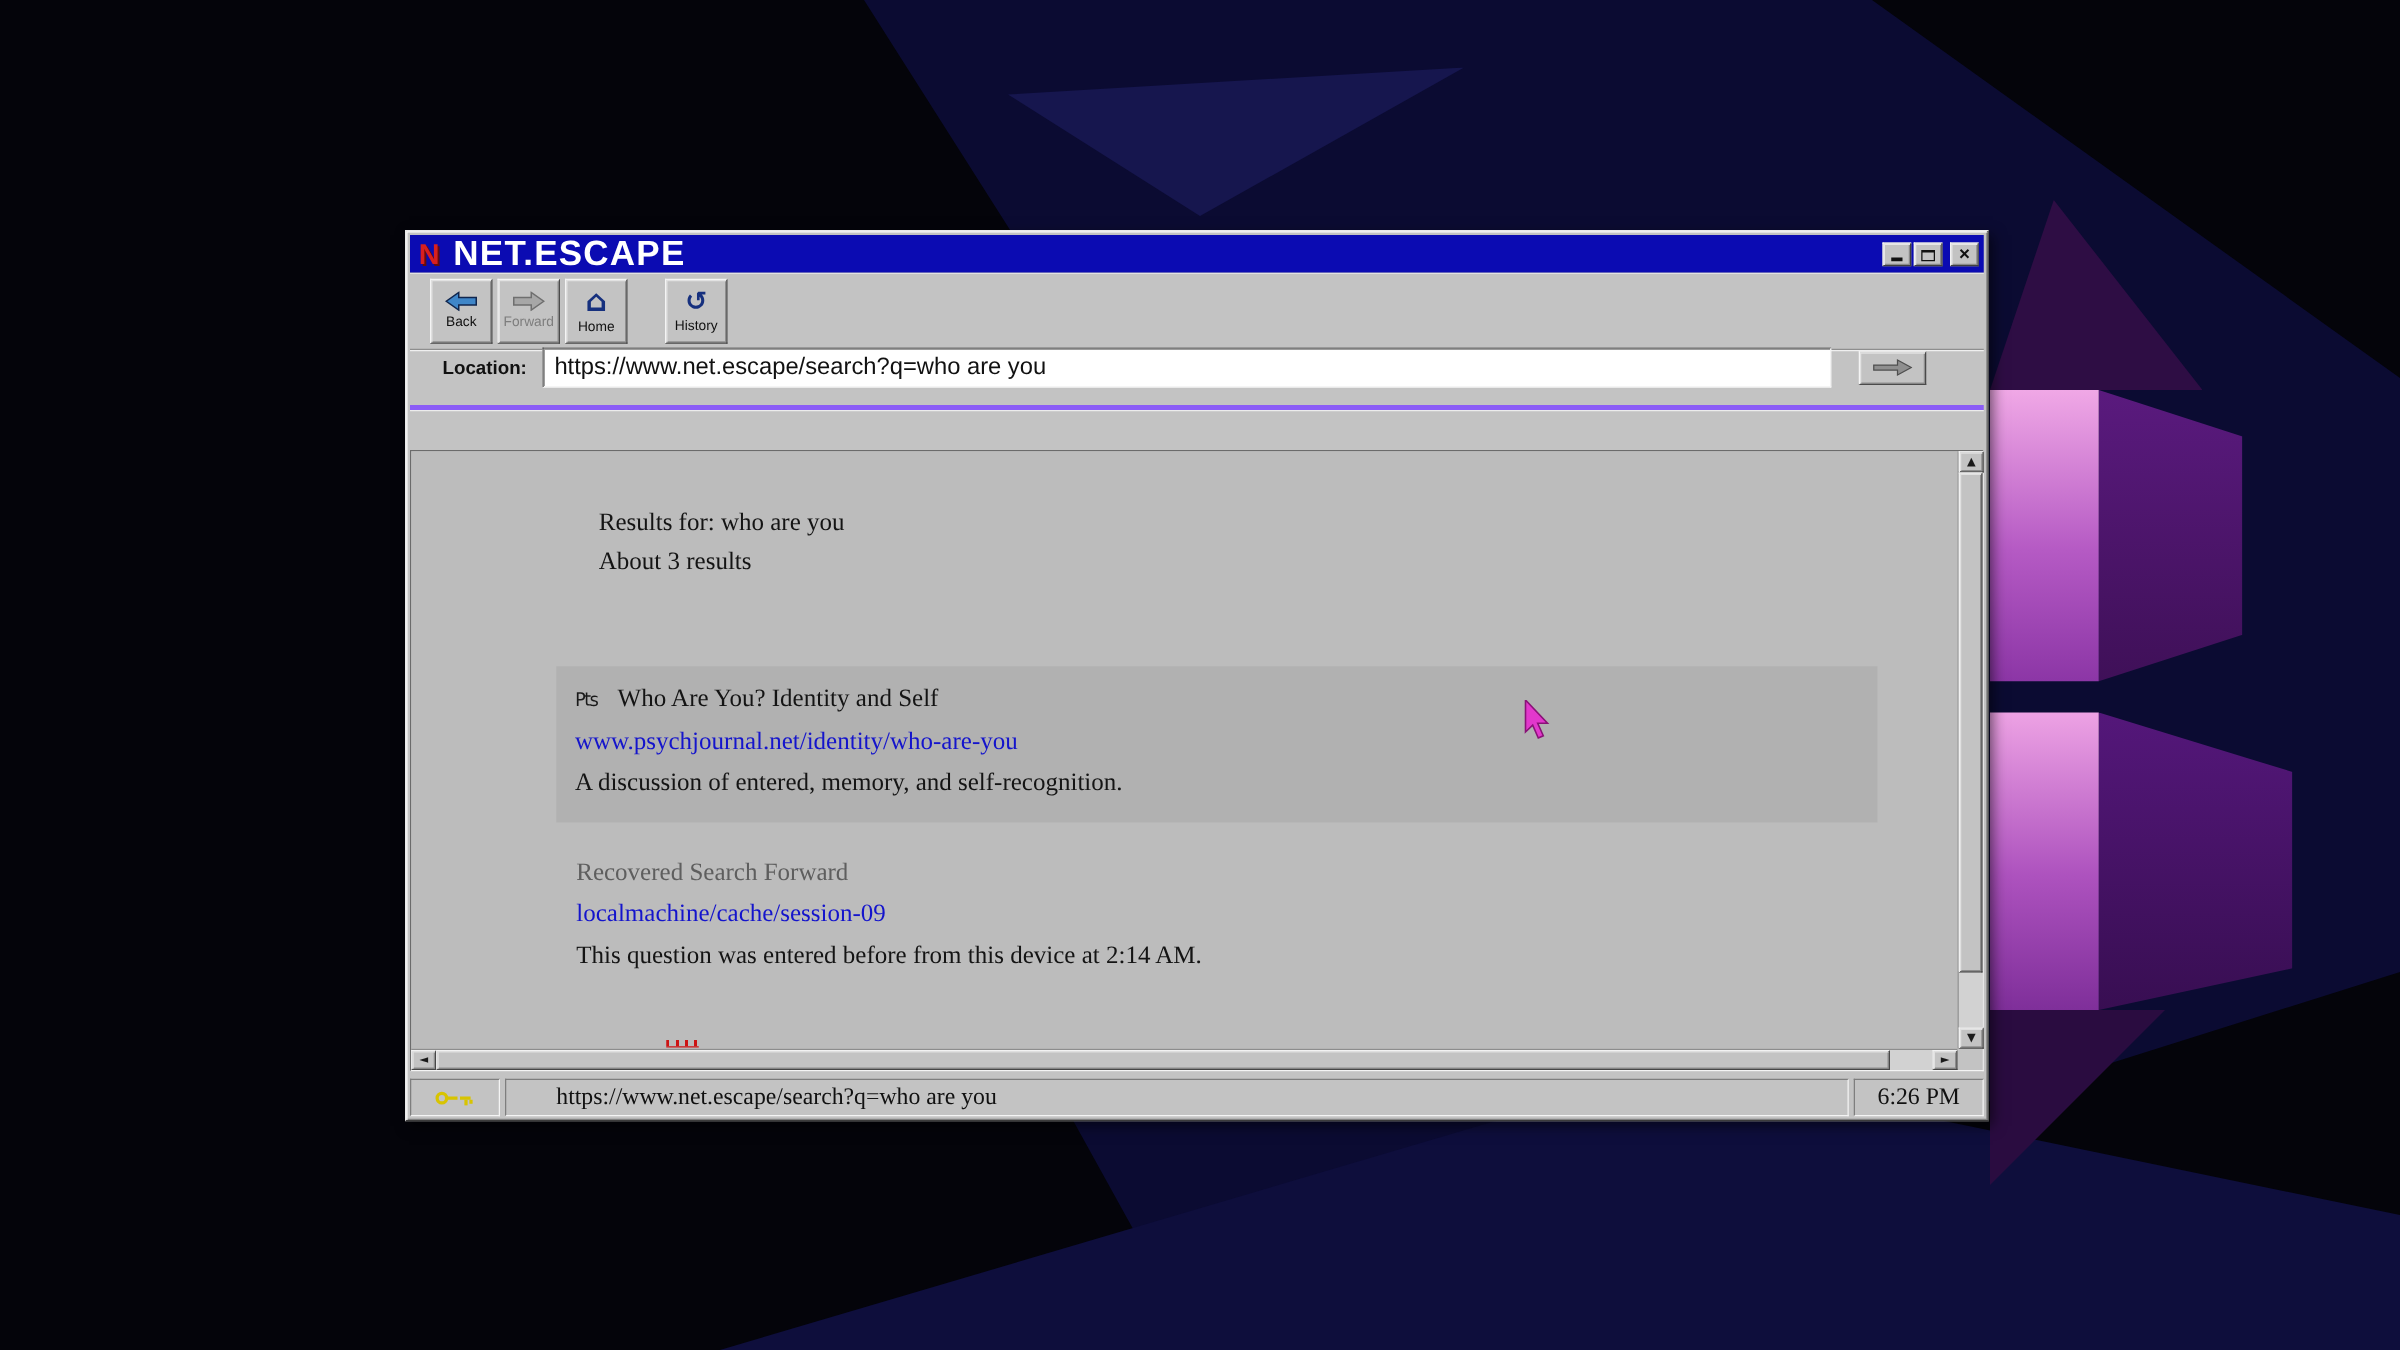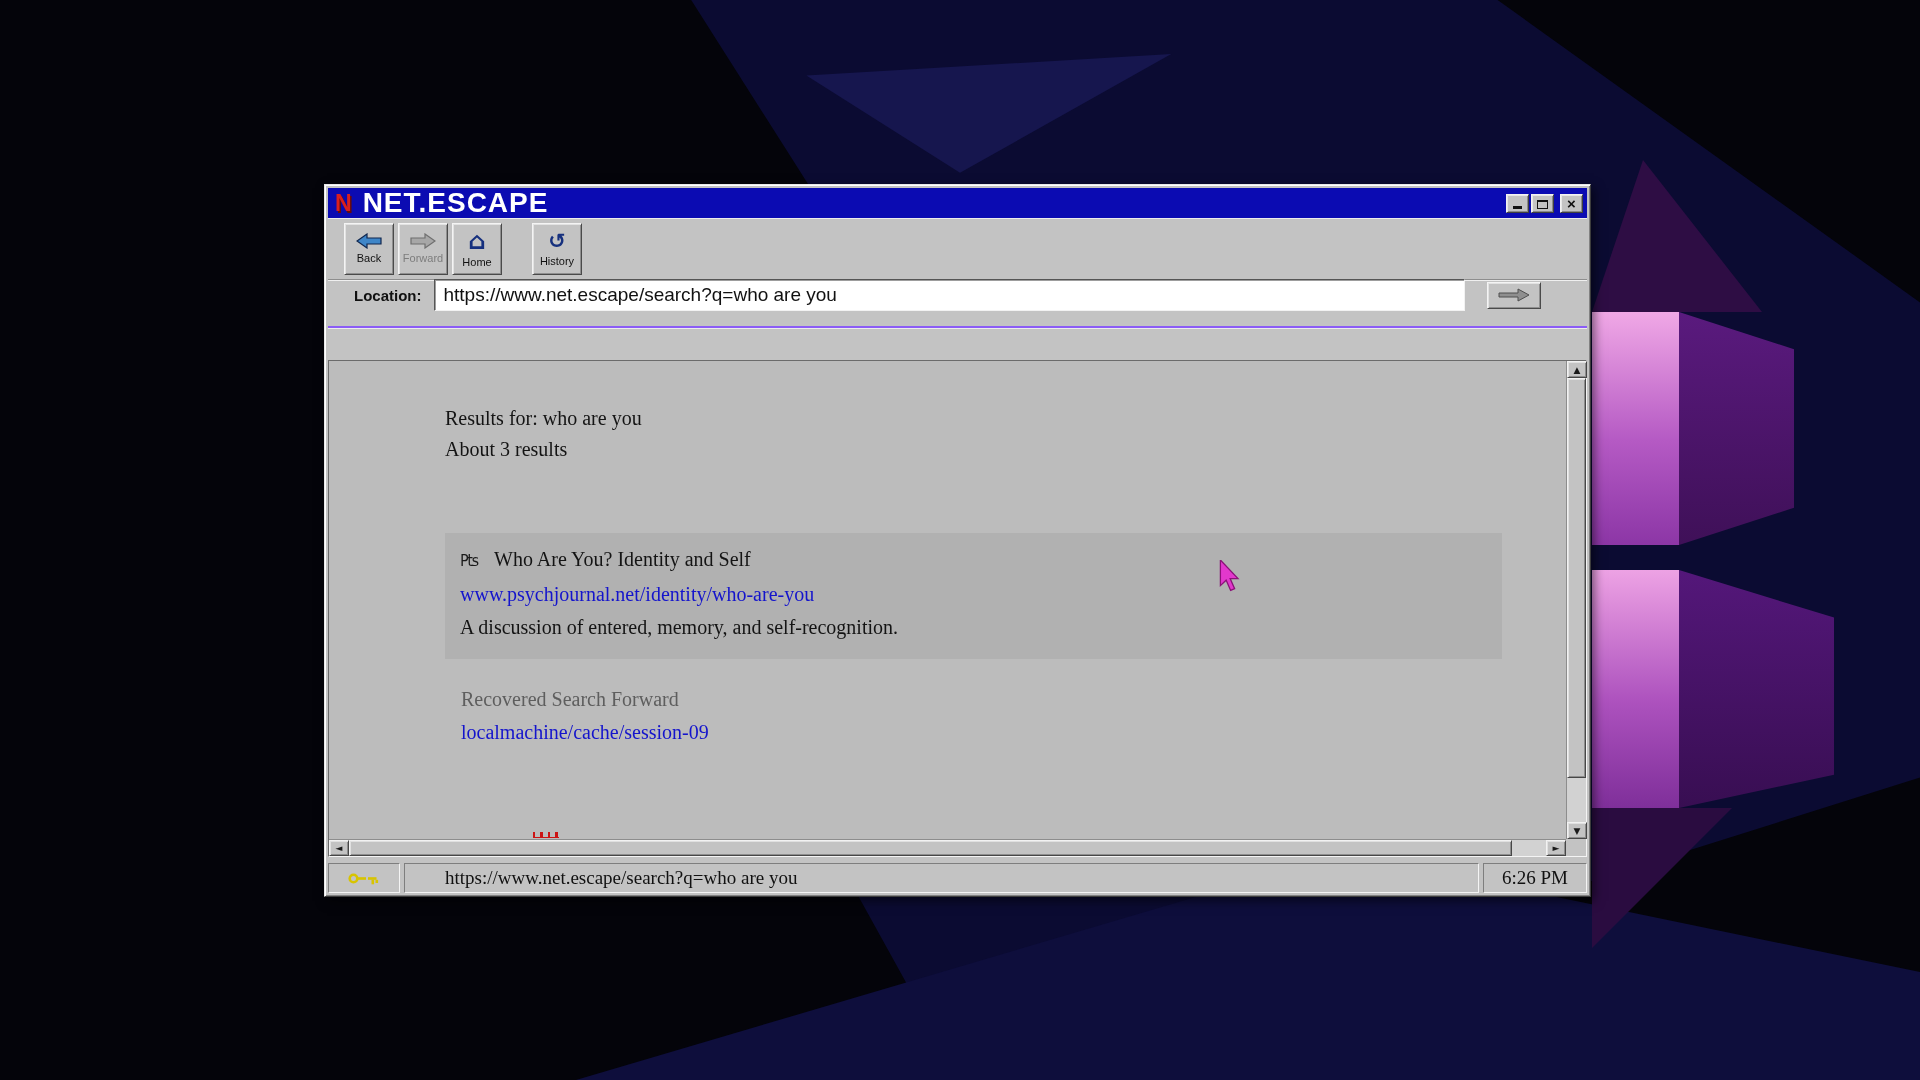--- a/index.html
+++ b/index.html
@@ -42,31 +42,31 @@
   .toolbar { flex:0 0 auto; height:62px; display:flex; align-items:center; padding-left:16px; border-bottom:1px solid #8e8e8e; box-shadow:inset 0 1px 0 #ededed, 0 1px 0 #efefef; }
   .tool-btn { width:50px; height:52px; margin-right:4px; background:#c3c3c3; border:1px solid; border-color:#f4f4f4 #4a4a4a #4a4a4a #f4f4f4; box-shadow:inset 1px 1px 0 #e2e2e2, inset -1px -1px 0 #8f8f8f; display:flex; flex-direction:column; align-items:center; justify-content:center; gap:3px; cursor:pointer; }
   .tool-btn .lbl { font-size:11px; color:#111; }
   .tool-btn.disabled .lbl { color:#7d7d7d; }
   .tool-btn.offset { margin-left:26px; }
   .icon-glyph { font-family:"DejaVu Sans", sans-serif; color:#16307e; line-height:1; }
   .home-glyph { font-size:24px; font-weight:bold; }
   .hist-glyph { font-size:21px; font-weight:bold; }
 
   
-  .locrow { flex:0 0 auto; height:48px; display:flex; align-items:center; padding:0 46px 16px 26px; border-bottom:2px solid #8b5cf6; box-shadow:0 1px 0 #ececec; }
+  .locrow { flex:0 0 auto; height:48px; display:flex; align-items:center; padding:0 46px 16px 26px; border-bottom:4px solid #8b5cf6; box-shadow:0 1px 0 #ececec; }
   .loc-label { font-size:15px; font-weight:bold; color:#111; margin-right:12px; white-space:nowrap; }
   .loc-input { flex:1; height:32px; background:#ffffff; border:1px solid; border-color:#555 #f2f2f2 #f2f2f2 #555; box-shadow:inset 1px 1px 0 #9d9d9d; font-family:"Liberation Sans", sans-serif; font-size:19px; color:#111; padding:0 9px; outline:none; }
   .go-btn { width:54px; height:27px; margin-left:22px; background:#c3c3c3; border:1px solid; border-color:#f4f4f4 #4a4a4a #4a4a4a #f4f4f4; box-shadow:inset 1px 1px 0 #e2e2e2, inset -1px -1px 0 #8f8f8f; display:flex; align-items:center; justify-content:center; cursor:pointer; }
 
   .gapstrip { flex:0 0 auto; height:32px; }
 
   
   .contentgrid { flex:1 1 auto; display:grid; grid-template-columns:1fr 20px; grid-template-rows:1fr 17px; border:1px solid; border-color:#6b6b6b #f4f4f4 #f4f4f4 #6b6b6b; background:#bcbcbc; min-height:0; }
   .content { position:relative; overflow:hidden; background:#bcbcbc; padding:42px 0 0 116px; font-family:"Liberation Serif","DejaVu Serif", serif; color:#141414; }
-  .hdr-line { font-size:20px; line-height:31px; }
+  .hdr-line { font-size:20px; line-height:31px;margin-left:34px; }
   .result-box { width:1057px; margin-top:68px; background:#b1b1b1; padding:10px 16px 15px 15px; }
   .r-title-row { display:flex; align-items:baseline; gap:15px; font-size:20px; line-height:33px; }
   .r-icon { font-family:"DejaVu Sans", sans-serif; font-size:15px; color:#1a1a1a; }
   .r-link { font-size:20px; line-height:33px; color:#1414cc; cursor:pointer; }
   .r-desc { font-size:20px; line-height:33px; }
   .result-plain { margin-top:24px; padding-left:16px; }
   .muted { color:#5e5e5e; }
   .clipped-frag { position:absolute; left:204px; bottom:1px; width:26px; height:6px; background:repeating-linear-gradient(90deg,#cc1414 0 2.5px, rgba(0,0,0,0) 2.5px 7.5px); border-bottom:1px solid #cc1414; }
 
   .vscroll { display:flex; flex-direction:column; background:#d2d2d2; border-left:1px solid #8d8d8d; position:relative; }
@@ -166,20 +166,21 @@
           <span class="r-icon">₧</span>
           <span>Who Are You? Identity and Self</span>
         </div>
         <div class="r-link">www.psychjournal.net/identity/who-are-you</div>
         <div class="r-desc">A discussion of entered, memory, and self-recognition.</div>
       </div>
 
       <div class="result-plain">
         <div class="r-title-row muted">Recovered Search Forward</div>
         <div class="r-link">localmachine/cache/session-09</div>
+        <div class="r-desc">This question was entered before from this device at 2:14 AM.</div>
       </div>
 
       <div class="clipped-frag"></div>
     </div>
 
     <div class="vscroll">
       <div class="sb-btn">
           <span>▲</span>
         </div>
       <div class="v-thumb"></div>

